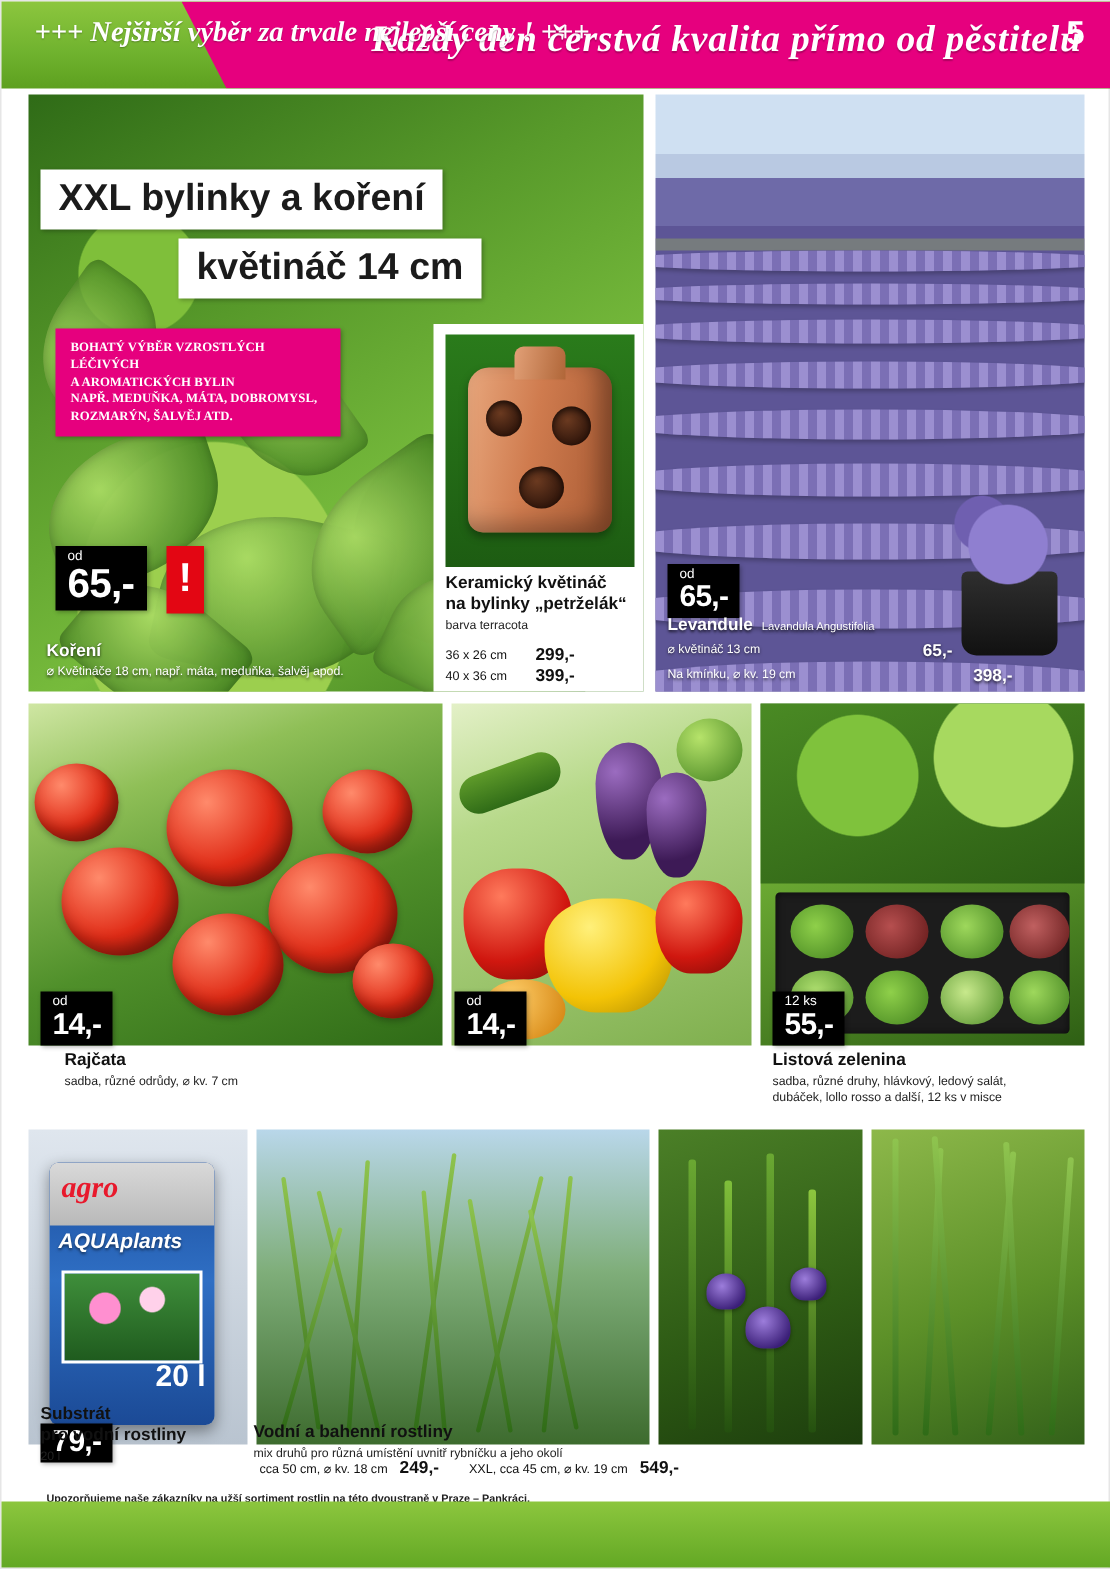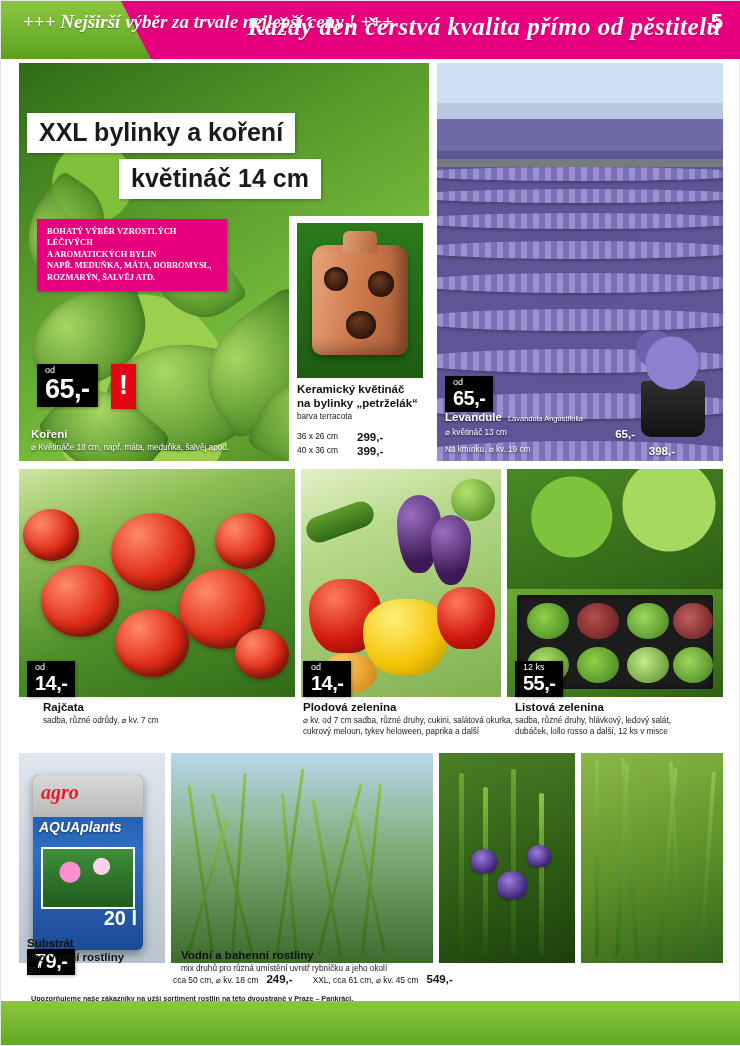--- a/index.html
+++ b/index.html
@@ -415,25 +415,20 @@
     <div class="veg pepper-yellow" style="left:62px; top:130px; width:86px; height:76px;"></div>
     <div class="veg pepper-red" style="left:136px; top:118px; width:58px; height:62px;"></div>
     <div class="veg cuke" style="left:4px; top:40px; width:70px; height:26px; transform:rotate(-20deg);"></div>
     <div class="veg" style="left:150px; top:10px; width:44px; height:42px; border-radius:50%; background:radial-gradient(circle at 35% 30%,#b6e36a,#3f7f1d);"></div>
     <div class="veg" style="left:20px; top:184px; width:56px; height:40px; border-radius:50%; background:radial-gradient(circle at 35% 30%,#ffcf6a,#d07c07);"></div>
   </div>
   <div class="price-tag small" style="left:302px; top:660px;">
     <span class="od">od</span>
     <span class="val">14,-</span>
   </div>
-  <div class="cap" style="left:302px; top:700px; width:210px;">
-    <div class="h">Plodová zelenina</div>
-    <div class="t">⌀ kv. od 7 cm sadba, různé druhy, cukini, salátová okurka,</div>
-    <div class="t">cukrový meloun, tykev heloween, paprika a další</div>
-  </div>
 
   <div class="photo ph-leafy" style="left:506px; top:468px; width:216px; height:228px;">
     <div style="position:absolute; left:0; top:0; width:216px; height:120px; background:radial-gradient(circle at 30% 40%, #7fc23c 0 40px, rgba(0,0,0,0) 41px), radial-gradient(circle at 75% 30%, #a7d95f 0 46px, rgba(0,0,0,0) 47px), linear-gradient(160deg,#4a8a24,#2c5e14);"></div>
     <div class="tray" style="left:10px; top:126px; width:196px; height:94px;"></div>
     <div class="sal-cell" style="left:20px; top:134px; width:42px; height:36px; background:radial-gradient(circle at 40% 40%,#8fd04a,#3f7f1d);"></div>
     <div class="sal-cell" style="left:70px; top:134px; width:42px; height:36px; background:radial-gradient(circle at 40% 40%,#b64f4f,#5f1616);"></div>
     <div class="sal-cell" style="left:120px; top:134px; width:42px; height:36px; background:radial-gradient(circle at 40% 40%,#9ed85c,#3f7f1d);"></div>
     <div class="sal-cell" style="left:166px; top:134px; width:40px; height:36px; background:radial-gradient(circle at 40% 40%,#c06060,#5f1616);"></div>
     <div class="sal-cell" style="left:20px; top:178px; width:42px; height:36px; background:radial-gradient(circle at 40% 40%,#b0e070,#4a8a24);"></div>
     <div class="sal-cell" style="left:70px; top:178px; width:42px; height:36px; background:radial-gradient(circle at 40% 40%,#8fd04a,#3f7f1d);"></div>
@@ -493,29 +488,29 @@
 
   <div class="photo ph-grass" style="left:580px; top:752px; width:142px; height:210px;">
     <div class="reed" style="left:14px; top:6px; height:198px; width:4px;"></div>
     <div class="reed" style="left:34px; top:12px; height:192px; width:4px; transform:rotate(3deg);"></div>
     <div class="reed" style="left:54px; top:4px; height:200px; width:4px; transform:rotate(-4deg);"></div>
     <div class="reed" style="left:76px; top:14px; height:190px; width:4px; transform:rotate(5deg);"></div>
     <div class="reed" style="left:98px; top:8px; height:196px; width:4px; transform:rotate(-3deg);"></div>
     <div class="reed" style="left:118px; top:18px; height:186px; width:4px; transform:rotate(4deg);"></div>
   </div>
 
-  <div class="cap" style="left:180px; top:948px; width:420px;">
+  <div class="cap" style="left:168px; top:948px; width:420px;">
     <div class="h">Vodní a bahenní rostliny</div>
     <div class="t">mix druhů pro různá umístění uvnitř rybníčku a jeho okolí</div>
   </div>
   <div class="price-rows" style="left:172px; top:972px; width:420px;">
     <div style="display:flex; align-items:baseline; gap:8px;">
       <span>cca 50 cm, ⌀ kv. 18 cm</span>
       <span class="pr">249,-</span>
-      <span style="margin-left:12px;">XXL, cca 61 cm, ⌀ kv. 45 cm</span>
+      <span style="margin-left:12px;">XXL, cca 45 cm, ⌀ kv. 19 cm</span>
       <span class="pr">549,-</span>
     </div>
   </div>
 
   <div class="disclaimer">Upozorňujeme naše zákazníky na užší sortiment rostlin na této dvoustraně v Praze – Pankráci.</div>
 
   <div class="footer"></div>
   <div class="footer-text">+++ Nejširší výběr za trvale nejlepší ceny ! +++</div>
   <div class="page-num">5</div>
 

